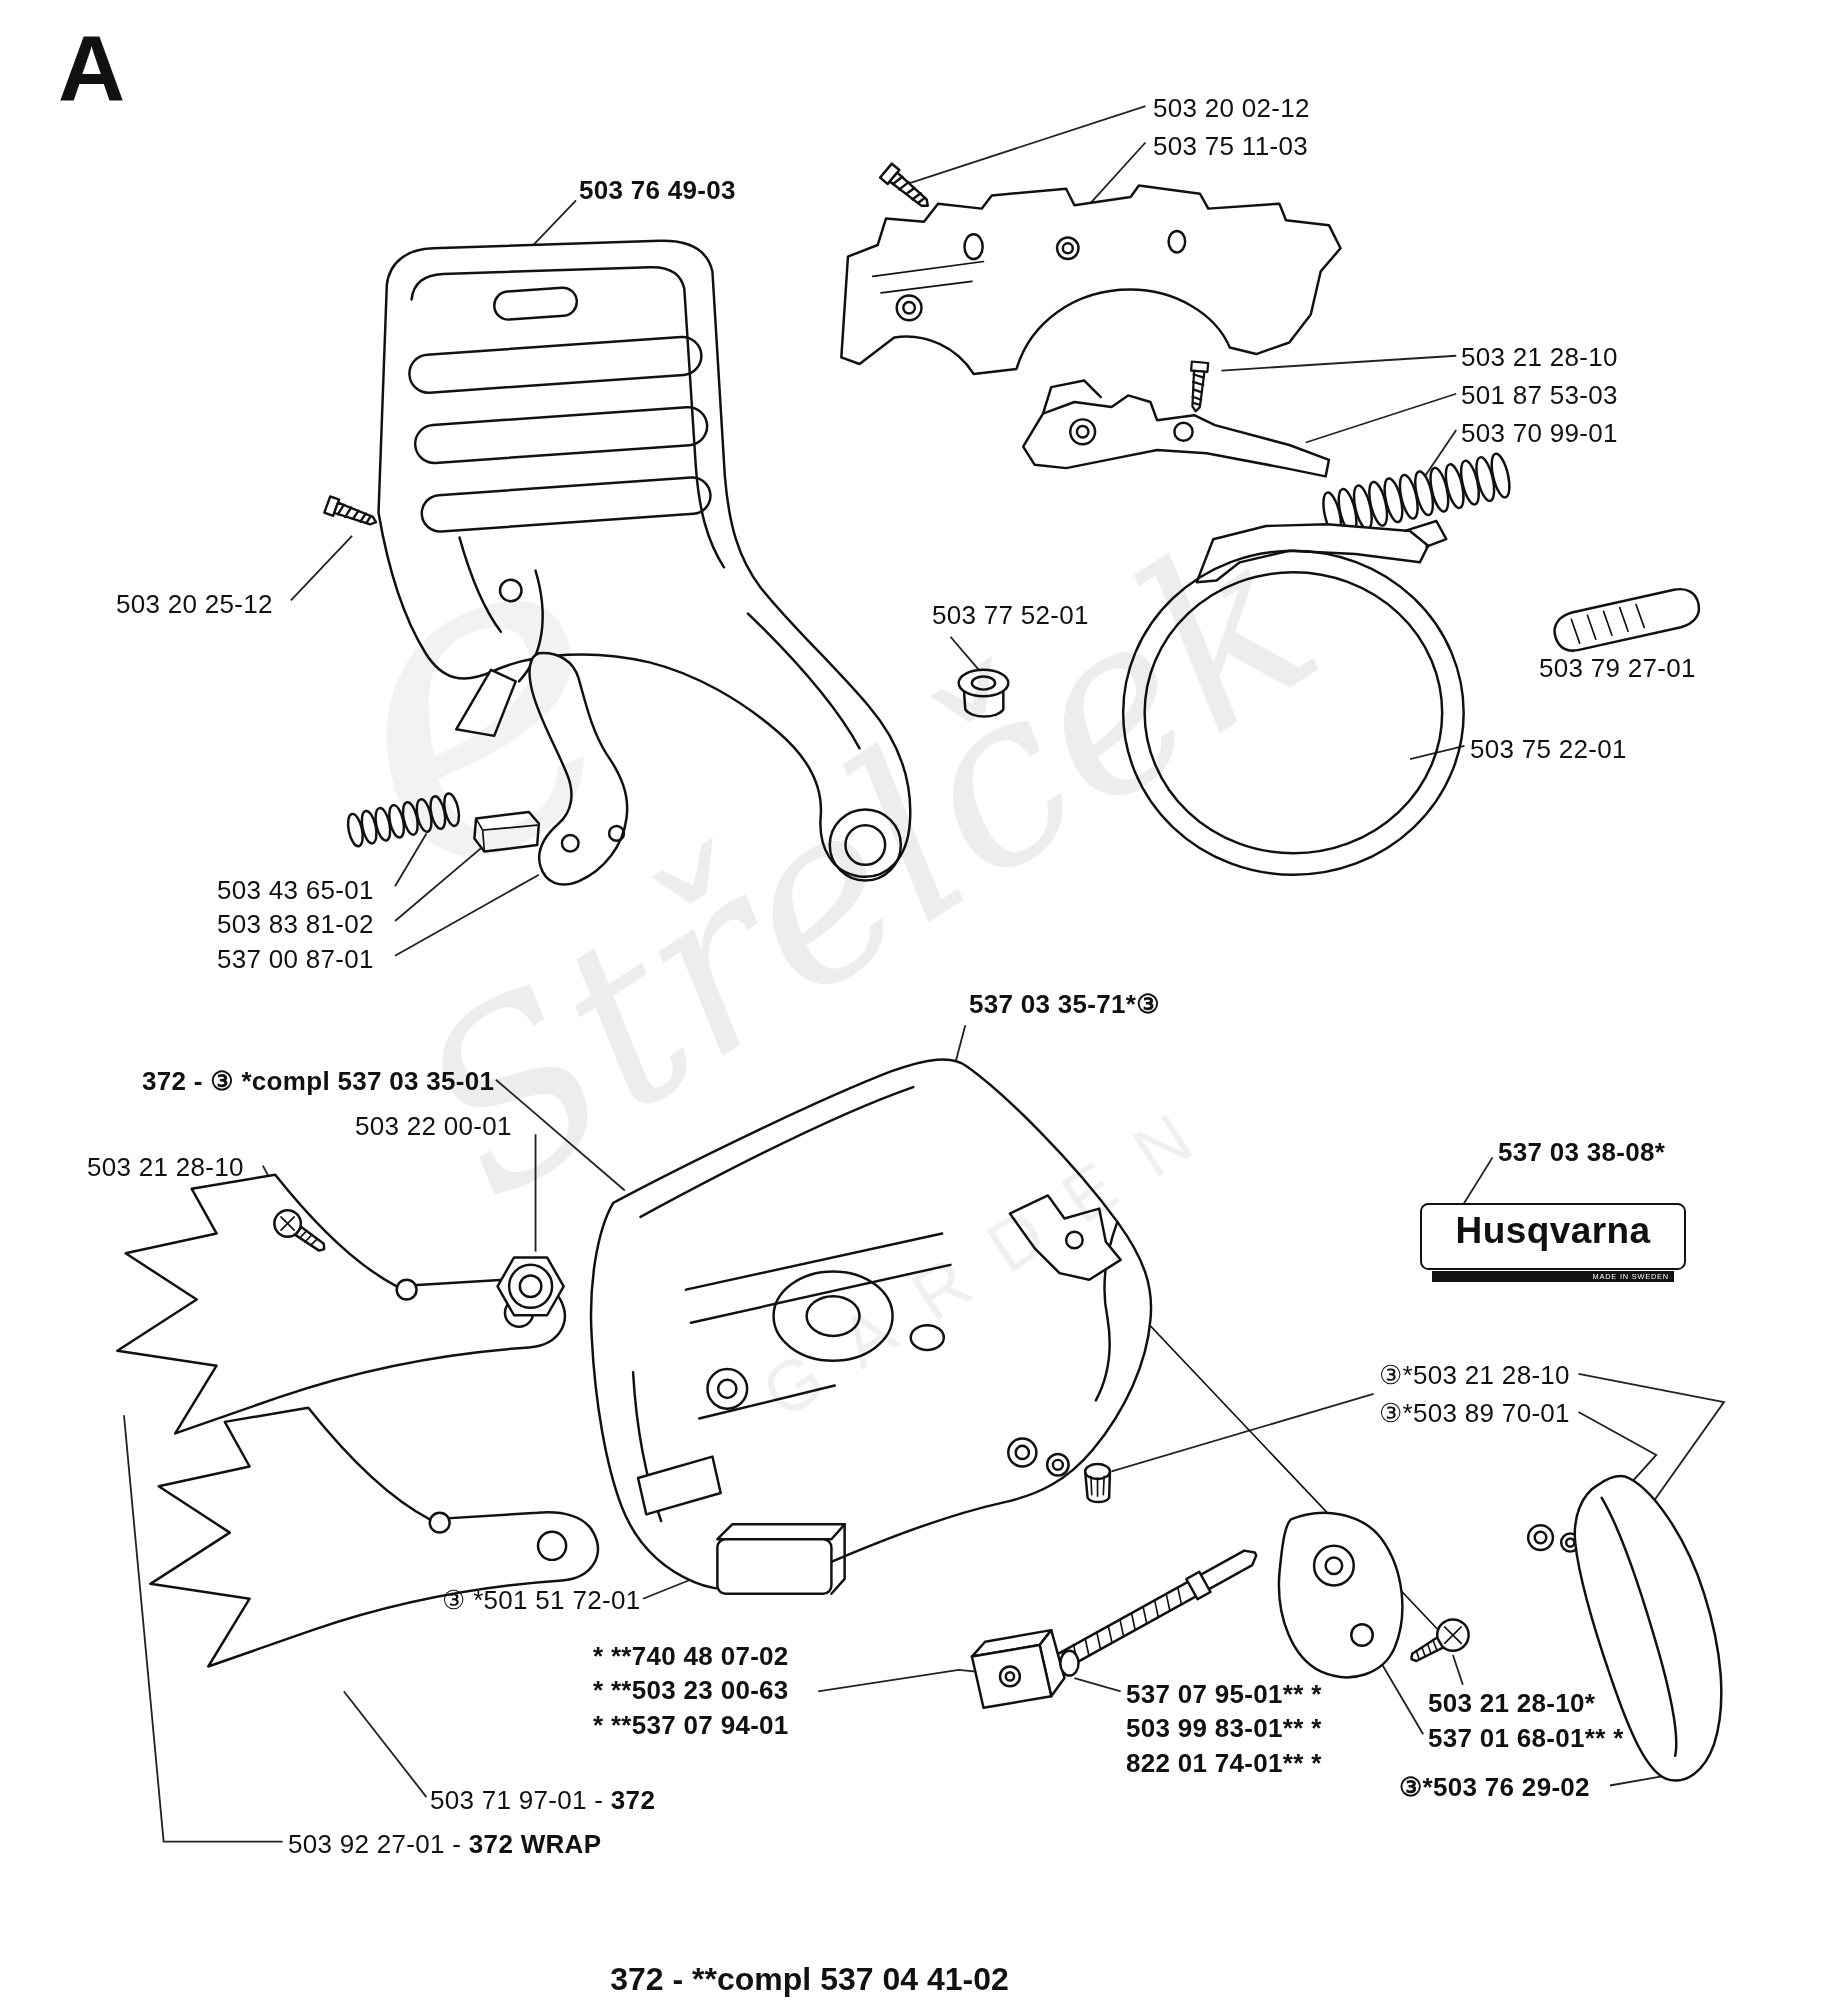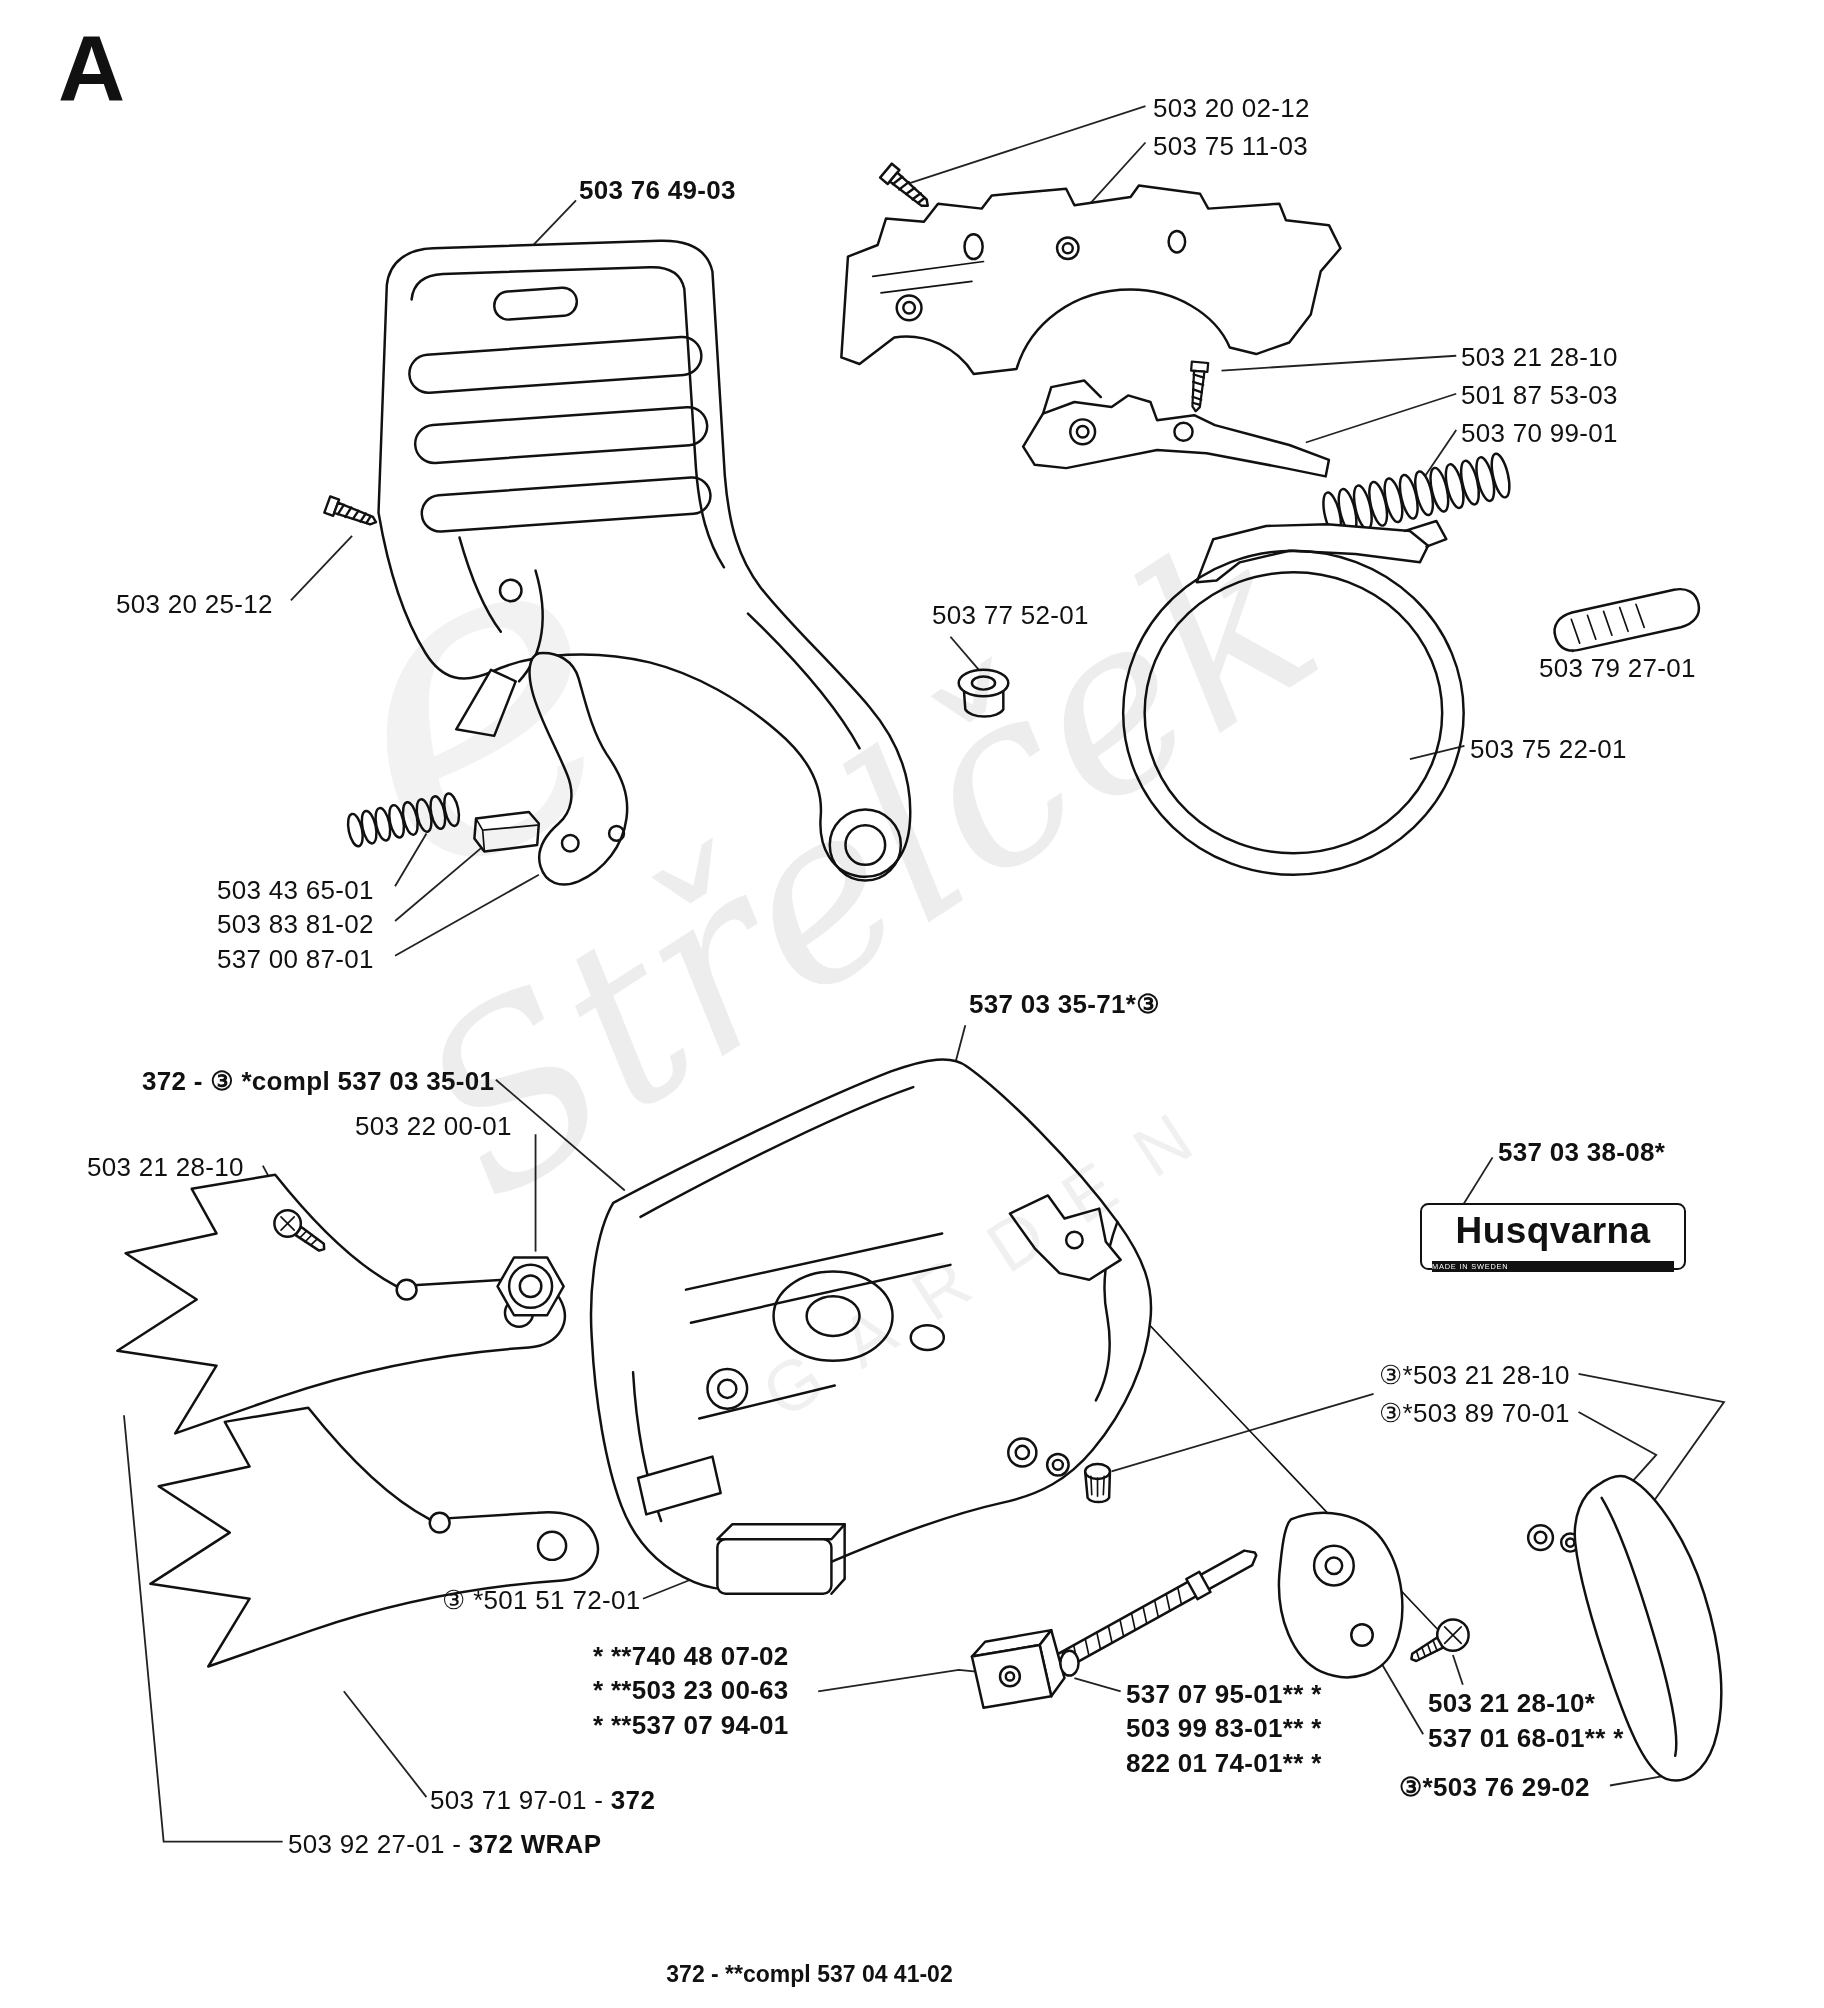--- a/index.html
+++ b/index.html
@@ -10,24 +10,24 @@
   .part  { fill:#fff; stroke:#111; stroke-width:3; stroke-linejoin:round; stroke-linecap:round; }
   .pline { fill:none; stroke:#111; stroke-width:3; stroke-linejoin:round; stroke-linecap:round; }
   .pthin { fill:none; stroke:#111; stroke-width:2; stroke-linecap:round; }
   .leader{ fill:none; stroke:#222; stroke-width:2.2; }
   .wm-mark { position:absolute; left:347px; top:446px; z-index:2; font-size:430px; font-family:"DejaVu Serif",serif; font-style:italic; color:rgba(0,0,0,0.05); transform:rotate(-22deg); pointer-events:none; }
   .wm-name { position:absolute; left:248px; top:727px; width:1240px; z-index:2; text-align:center; font-size:236px; font-family:"DejaVu Serif",serif; font-style:italic; color:rgba(0,0,0,0.07); transform:rotate(-33deg); pointer-events:none; }
   .wm-tag  { position:absolute; left:727px; top:1215px; z-index:2; font-size:71px; letter-spacing:38px; color:rgba(0,0,0,0.06); transform:rotate(-33deg); pointer-events:none; }
   .section-letter { position:absolute; left:58px; top:15px; z-index:3; font-size:93px; font-weight:bold; }
   .lbl { position:absolute; z-index:3; font-size:26px; white-space:nowrap; letter-spacing:0.3px; }
   .lbl.b, .lbl b { font-weight:bold; }
-  .footer { position:absolute; left:570px; top:1961px; width:479px; z-index:3; text-align:center; font-size:23px; font-weight:bold; }
+  .footer { position:absolute; left:570px; top:1961px; width:479px; z-index:3; text-align:center; font-size:32px; font-weight:bold; }
   .logo-box { position:absolute; left:1420px; top:1203px; width:266px; height:67px; z-index:3; border:2.5px solid #111; border-radius:8.3px; background:#fff; padding:6.6px 10px 3.3px; }
   .logo-brand { font-size:37px; font-weight:bold; line-height:1.05; text-align:center; letter-spacing:0.4px; }
-  .logo-bar { height:10.7px; background:#111; margin-top:11px; display:flex; align-items:center; }
+  .logo-bar { height:10.7px; background:#111; margin-top:21px; display:flex; justify-content:flex-end; align-items:center; }
   .logo-origin { color:#fff; font-size:7.4px; letter-spacing:0.8px; padding-right:5px; line-height:1; }
 </style>
 </head>
 <body>
 
 <div class="canvas">
 
   <svg class="diagram" width="1824" height="2009" viewBox="0 0 2207 2430" xmlns="http://www.w3.org/2000/svg">
     <defs>
       <g id="gscrew">

